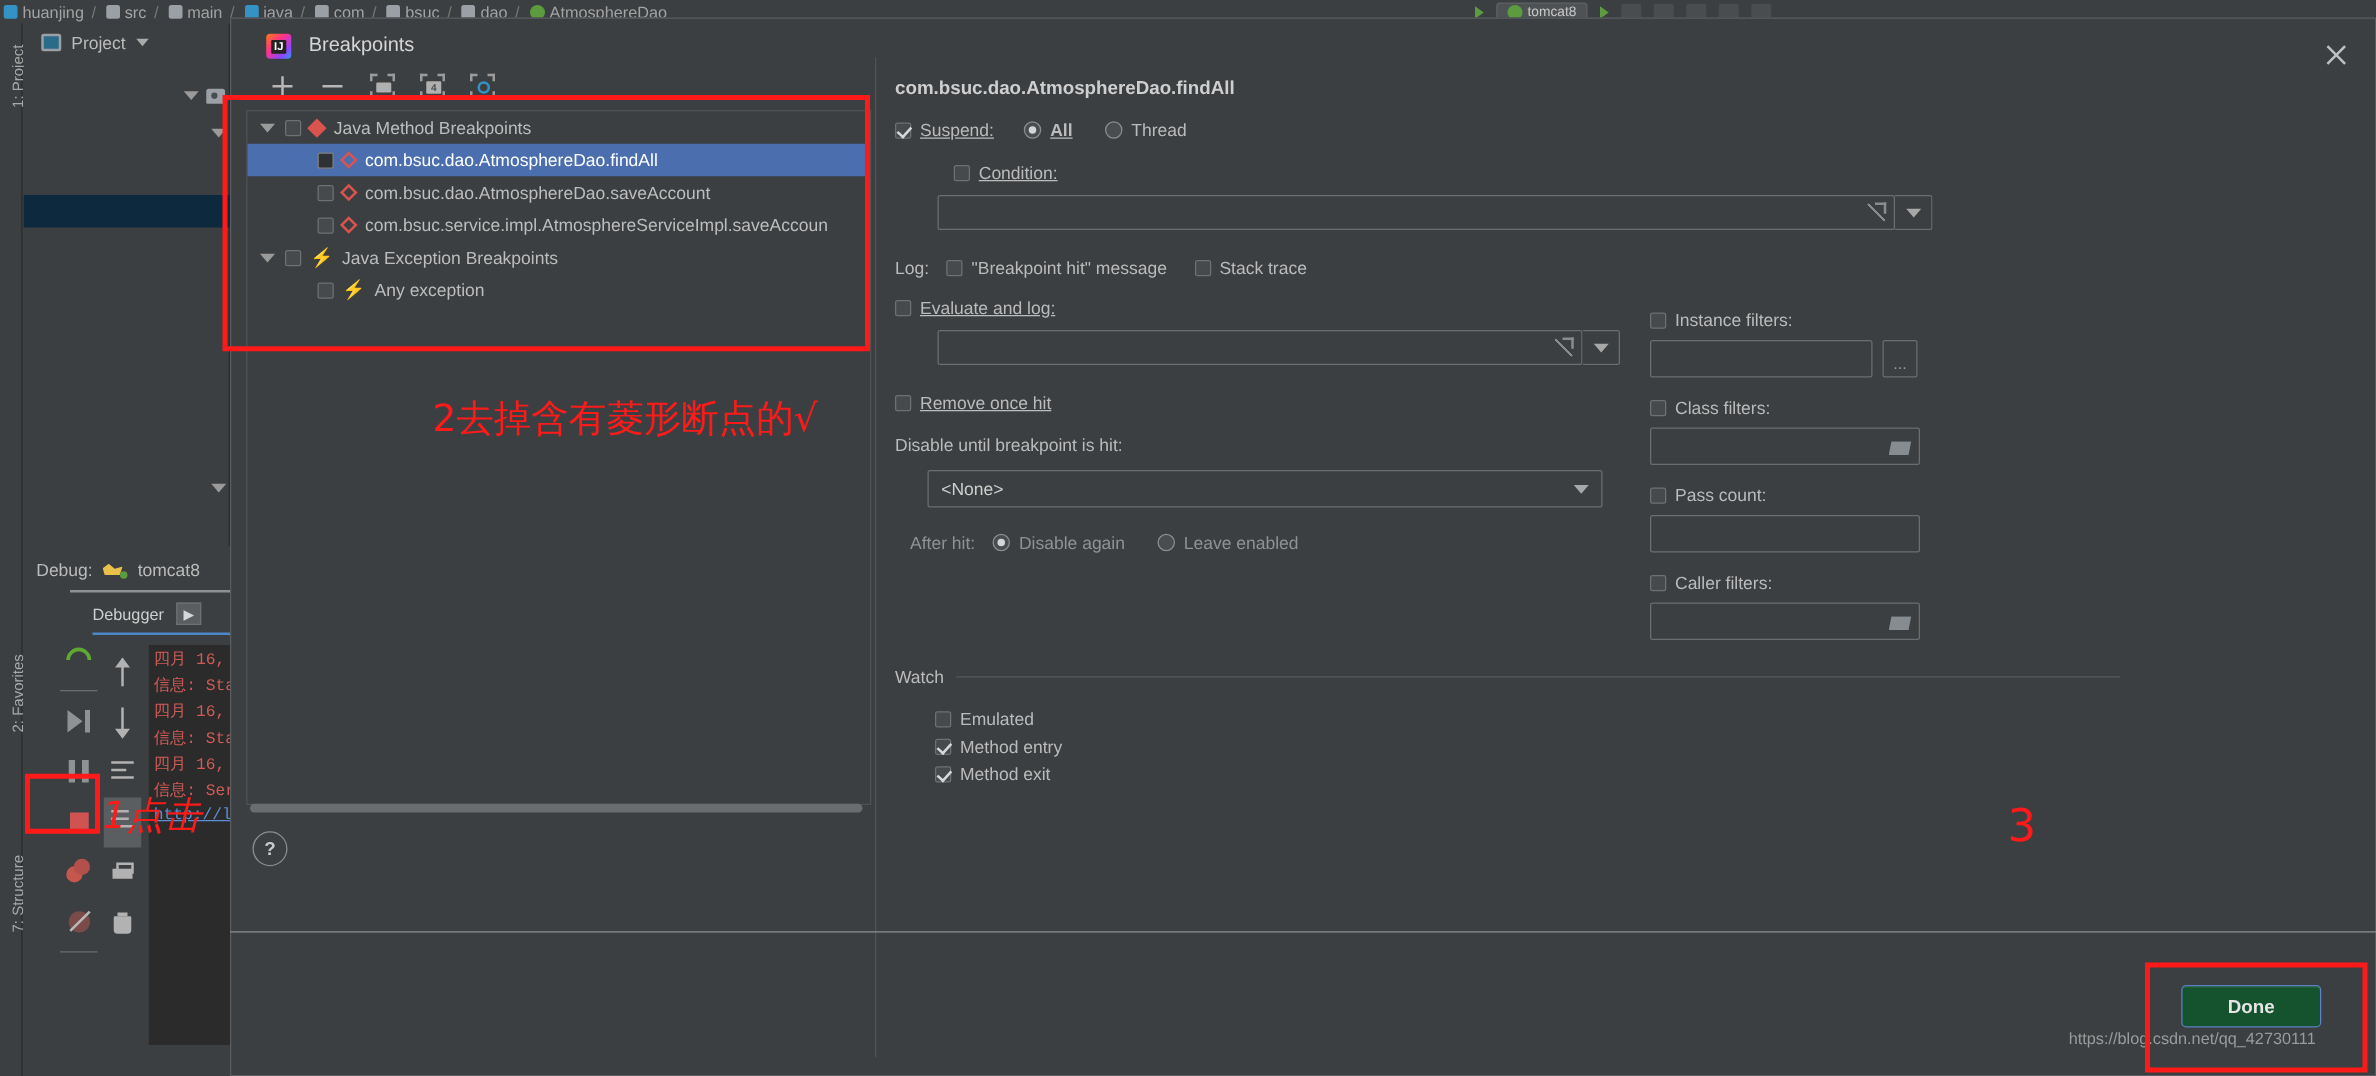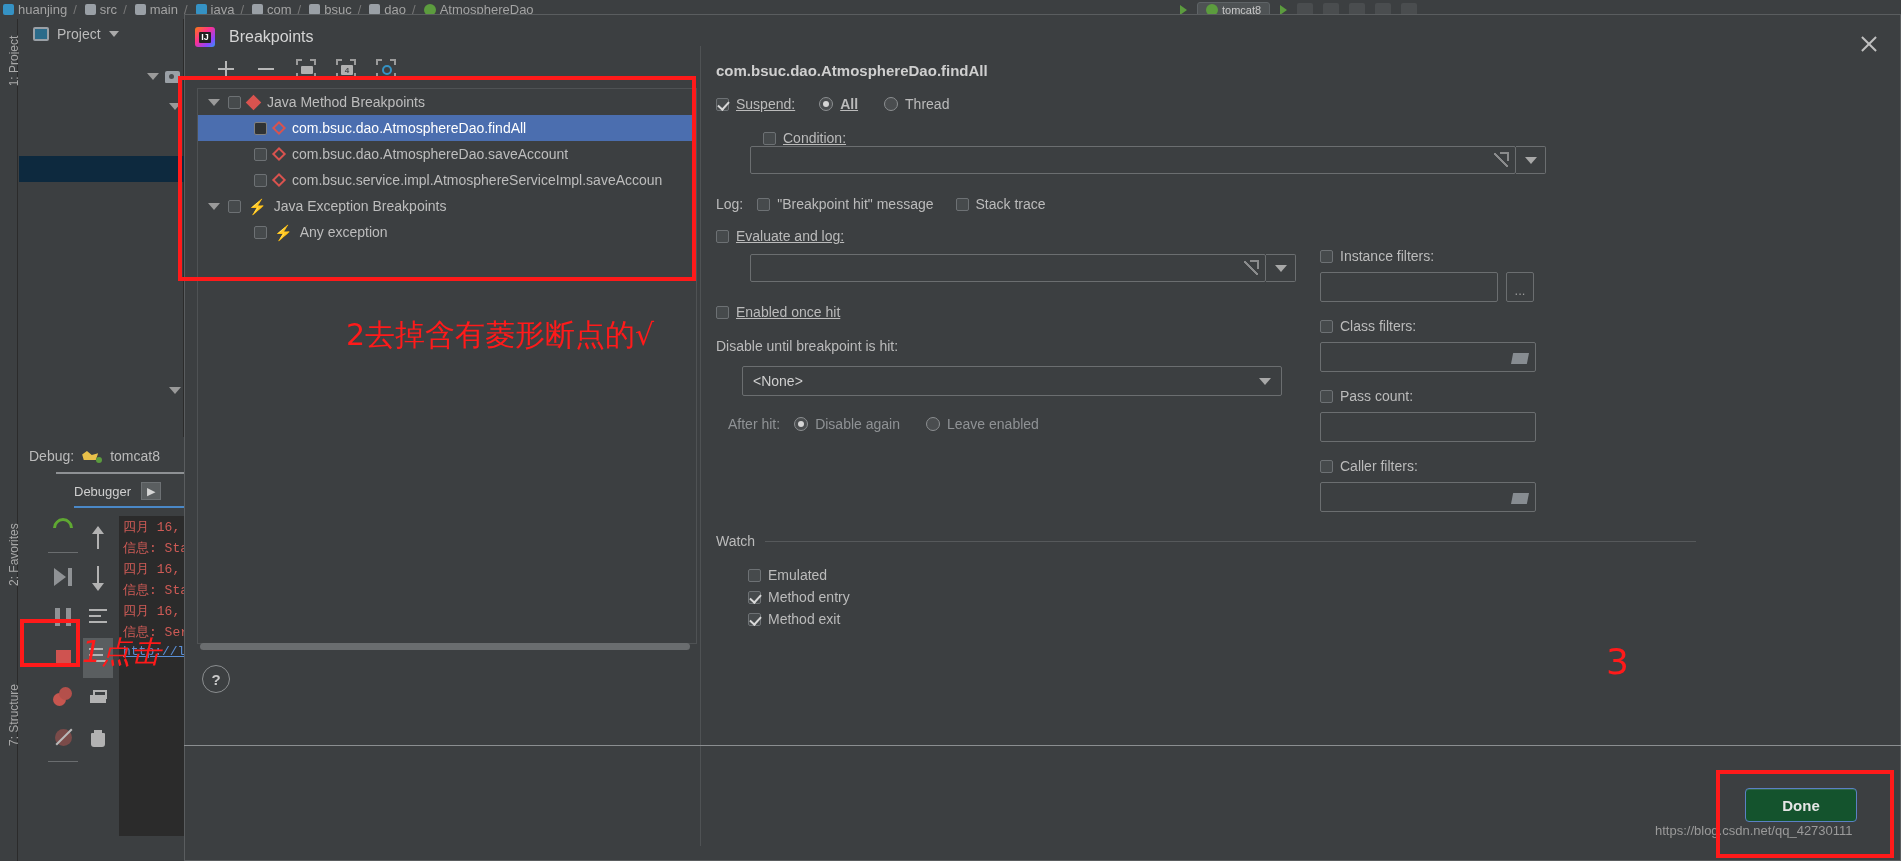--- a/index.html
+++ b/index.html
@@ -134,21 +134,21 @@
   .console-area { position:absolute; left:100px; top:76px; width:90px; height:320px; background:#2b2b2b; overflow:hidden; }
   .console-line { font-family:"Liberation Mono", monospace; font-size:13px; color:#cf5b56; white-space:nowrap; padding:2px 4px 1px 4px; }
   .console-link { font-family:"Liberation Mono", monospace; font-size:13px; color:#5a8fd6; text-decoration:underline; white-space:nowrap; padding:2px 4px; }
 
   
   .modal {
     position:absolute; left:184px; top:14px; width:1717px; height:847px;
     background:#3c3f41; border:1px solid #5a5d5f; border-left:1px solid #5a5d5f;
   }
   .modal-title {
-    height:44px; display:flex; align-items:center; gap:14px; padding-left:10px;
+    height:44px; display:flex; align-items:center; gap:14px; padding-left:28px;
     font-size:16px; color:#d5d5d5;
   }
   .ij-logo { width:20px;height:20px;border-radius:3px;
      background:linear-gradient(135deg,#f97a12 0%, #ff318c 40%, #8e44ff 75%, #2d9bf0 100%);
      display:flex;align-items:center;justify-content:center; }
   .ij-logo b { font-size:9px; color:#fff; background:#222; padding:1px 2px; border-radius:1px; line-height:1;}
   .modal-close {
     position:absolute; right:18px; top:16px; width:26px;height:26px; cursor:pointer;
   }
   .modal-close:before,.modal-close:after{
@@ -531,21 +531,21 @@
 
     <div class="crow" style="margin-bottom:18px;">
       <span class="cb checked"></span>
       <span class="lbl u">Suspend:</span>
       <span class="radio on" style="margin-left:24px;"></span>
       <span class="lbl u" style="font-weight:bold;">All</span>
       <span class="radio" style="margin-left:26px;"></span>
       <span class="lbl">Thread</span>
     </div>
 
-    <div class="crow" style="padding-left:47px;">
+    <div class="crow" style="margin-bottom:10px;padding-left:47px;">
       <span class="cb"></span>
       <span class="lbl u">Condition:</span>
     </div>
     <div style="display:flex; margin-left:34px; width:796px; margin-bottom:22px;">
       <div class="txtfield" style="flex:1;">
         <span class="expand-ic"></span>
       </div>
       <div class="drop-btn">
           <span class="caret"></span>
         </div>
@@ -567,21 +567,21 @@
       <div class="txtfield" style="flex:1;">
         <span class="expand-ic"></span>
       </div>
       <div class="drop-btn">
           <span class="caret"></span>
         </div>
     </div>
 
     <div class="crow" style="margin-bottom:18px;">
       <span class="cb"></span>
-      <span class="lbl u"><span>Enabled once hit</span></span>
+      <span class="lbl u"><span>Remove once hit</span></span>
     </div>
 
     <div class="crow" style="margin-bottom:12px;">
       <span class="lbl">Disable until breakpoint is hit:</span>
     </div>
     <div class="combo" style="margin-left:26px; width:540px; margin-bottom:20px;">
       <span>&lt;None&gt;</span>
       <span class="caret"></span>
     </div>
 

